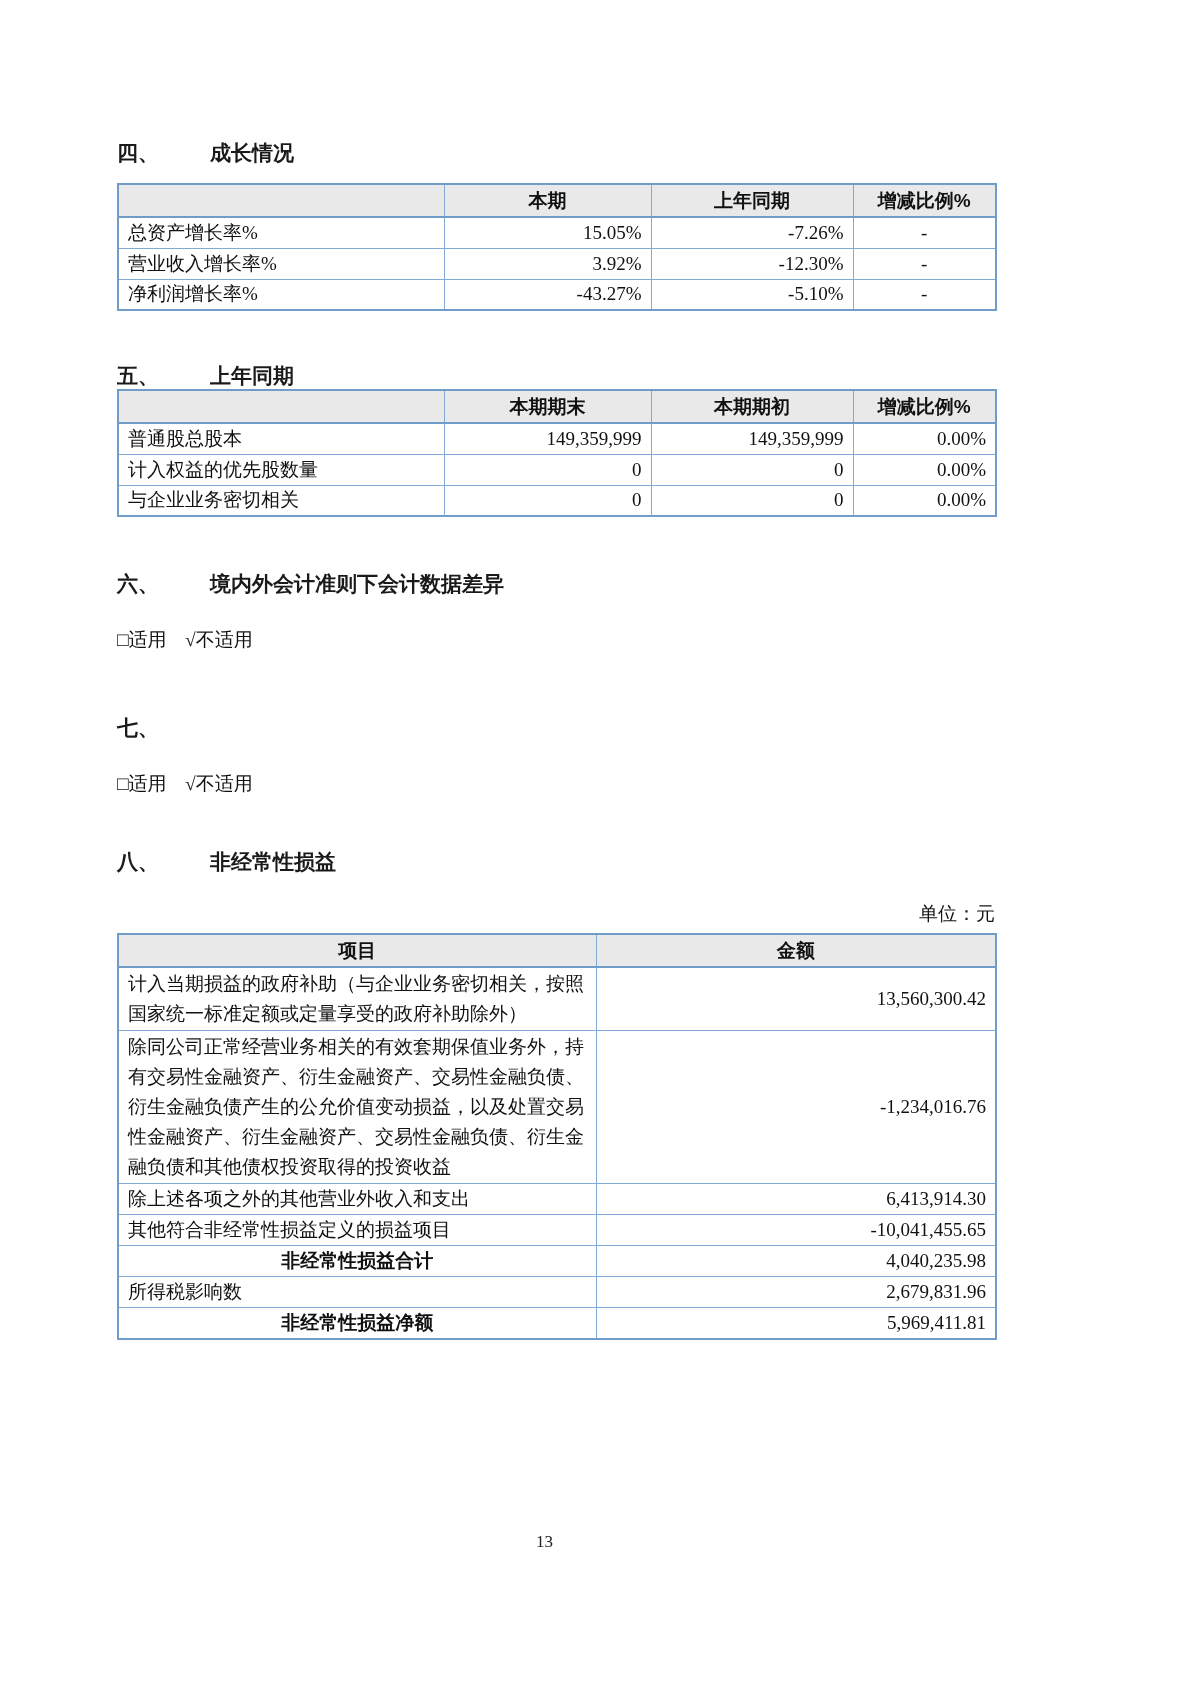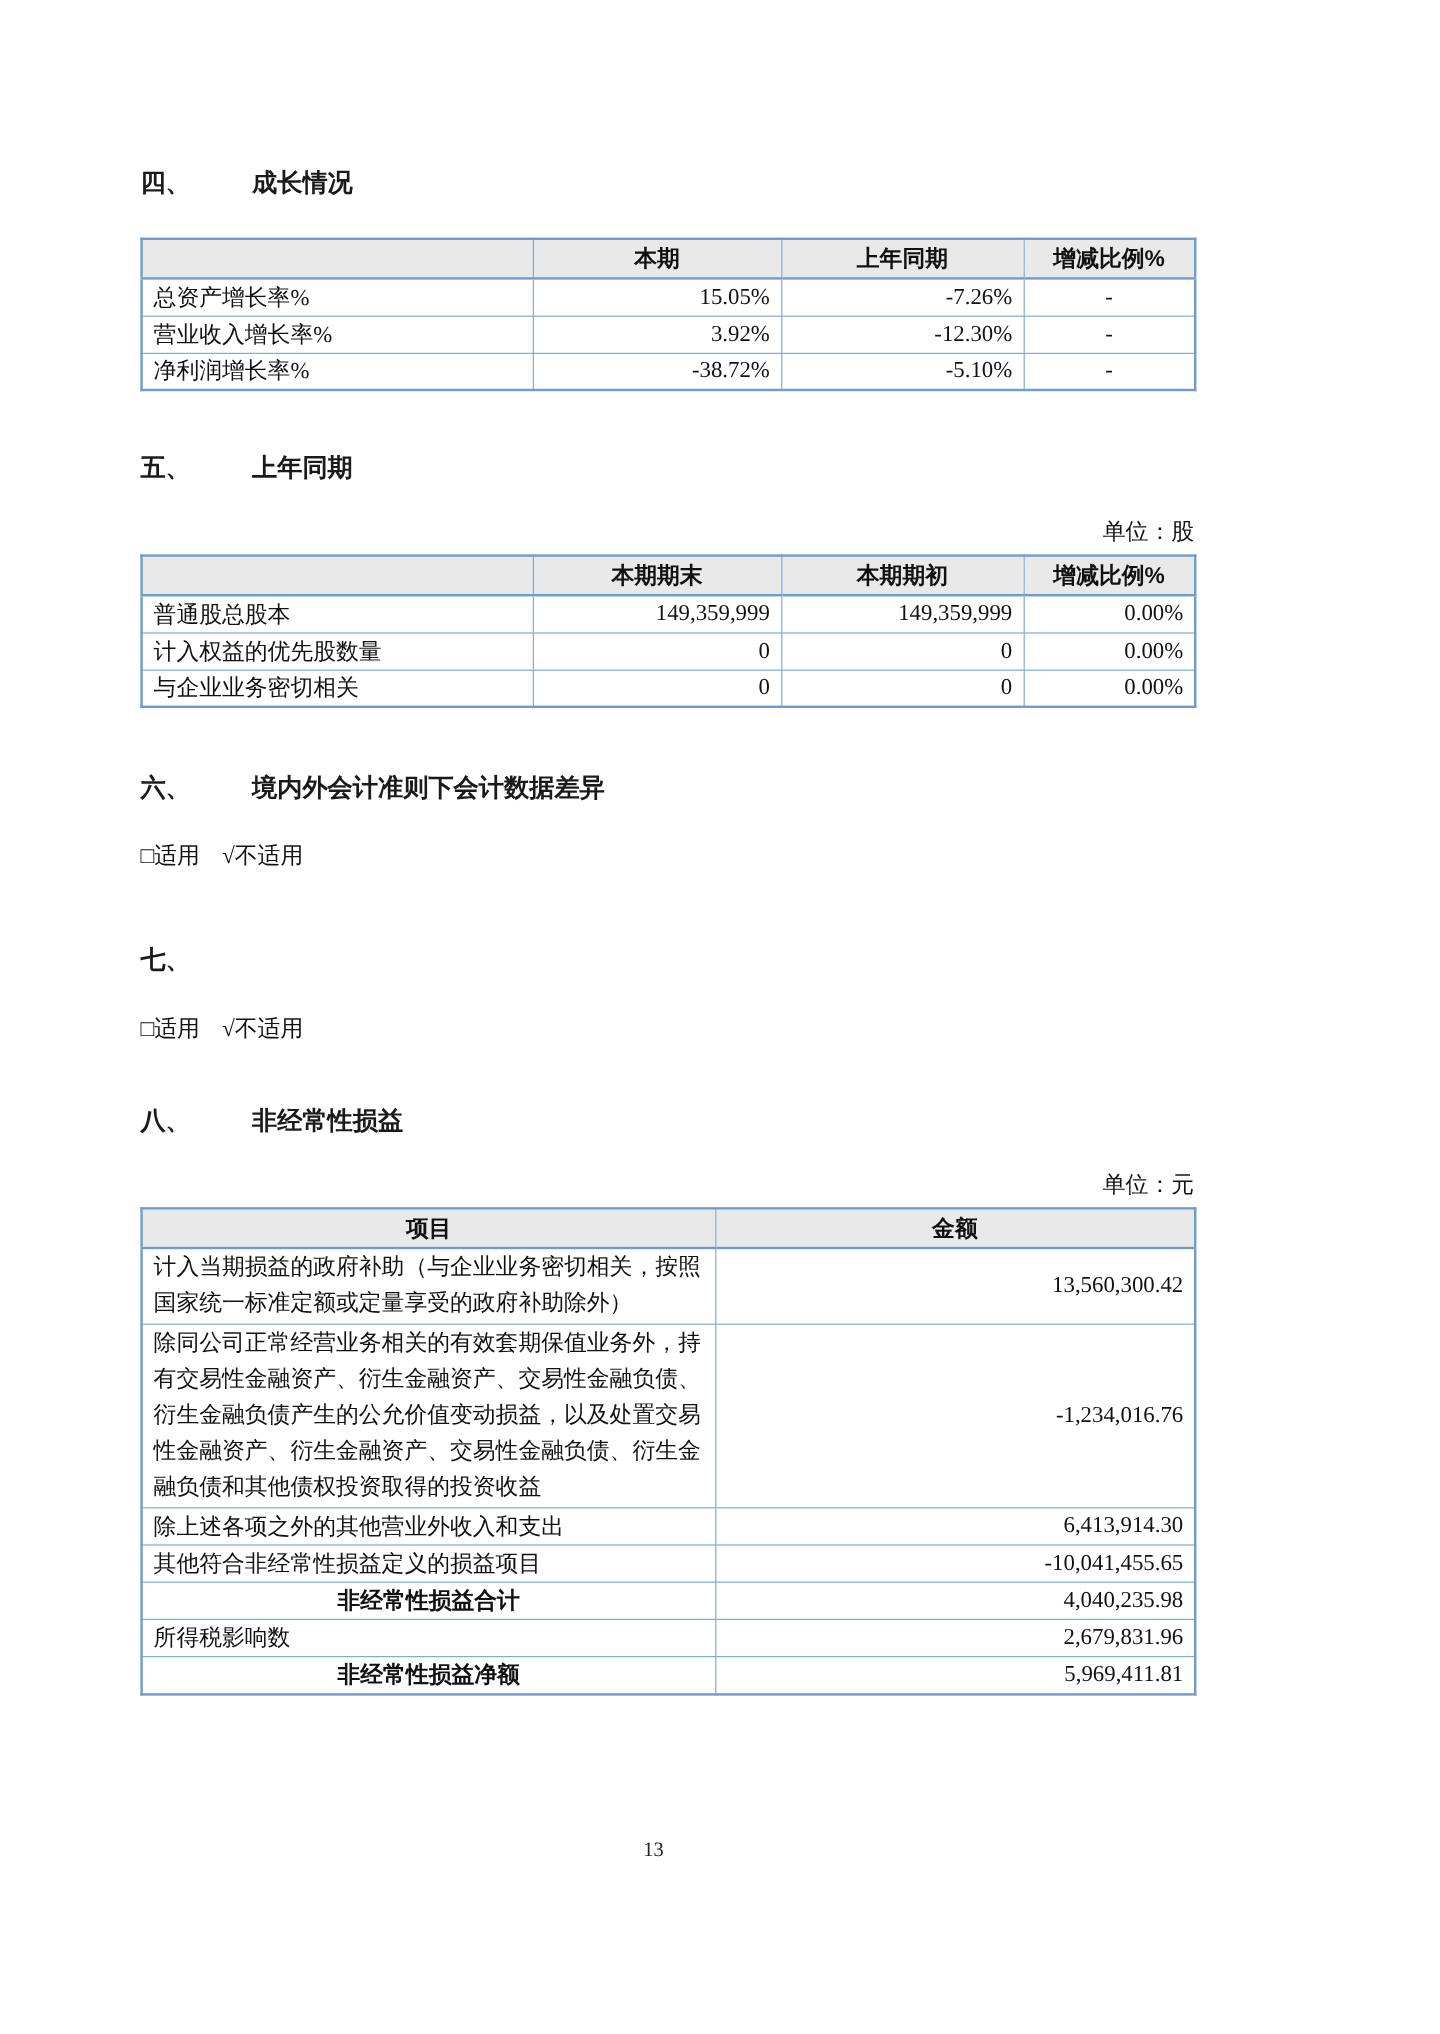--- a/index.html
+++ b/index.html
@@ -12,21 +12,21 @@
   .content { position:absolute; left:117px; top:0; width:878px; }
 
   .sec-title {
     font-family:"Liberation Sans","DejaVu Sans",sans-serif;
     font-weight:bold; font-size:21px; line-height:26px; color:#1a1a1a;
     display:flex;
   }
   .sec-num { display:inline-block; width:93px; flex:0 0 93px; }
 
   .mt-sec4 { padding-top:140px; }
-  .mt-table1 { margin-top:32px; }
+  .mt-table1 { margin-top:17px; }
   .mt-sec5 { margin-top:52px; }
   .unit-line { margin-top:26px; margin-bottom:6px; text-align:right; font-size:19px; }
   .mt-sec6 { margin-top:54px; }
   .applicability { margin-top:30px; font-size:19px; }
   .applicability .apply-opt { margin-right:14px; }
   .mt-sec7 { margin-top:62px; }
   .mt-sec8 { margin-top:52px; }
 
   table.tbl {
     width:878px; border-collapse:collapse; table-layout:fixed;
@@ -99,33 +99,32 @@
         <td class="dash">-</td>
       </tr>
       <tr>
         <td class="lbl">营业收入增长率%</td>
         <td class="num">3.92%</td>
         <td class="num">-12.30%</td>
         <td class="dash">-</td>
       </tr>
       <tr>
         <td class="lbl">净利润增长率%</td>
-        <td class="num">-38.72%</td>
+        <td class="num">-43.27%</td>
         <td class="num">-5.10%</td>
         <td class="dash">-</td>
       </tr>
     </tbody>
   </table>
 
   <div class="sec-title mt-sec5">
     <span class="sec-num">五、</span>
     <span>上年同期</span>
   </div>
 
-  <div class="unit-line">单位：股</div>
 
   <table class="tbl cols4">
     <colgroup>
         <col>
         <col>
         <col>
         <col>
       </colgroup>
     <thead>
       <tr>

